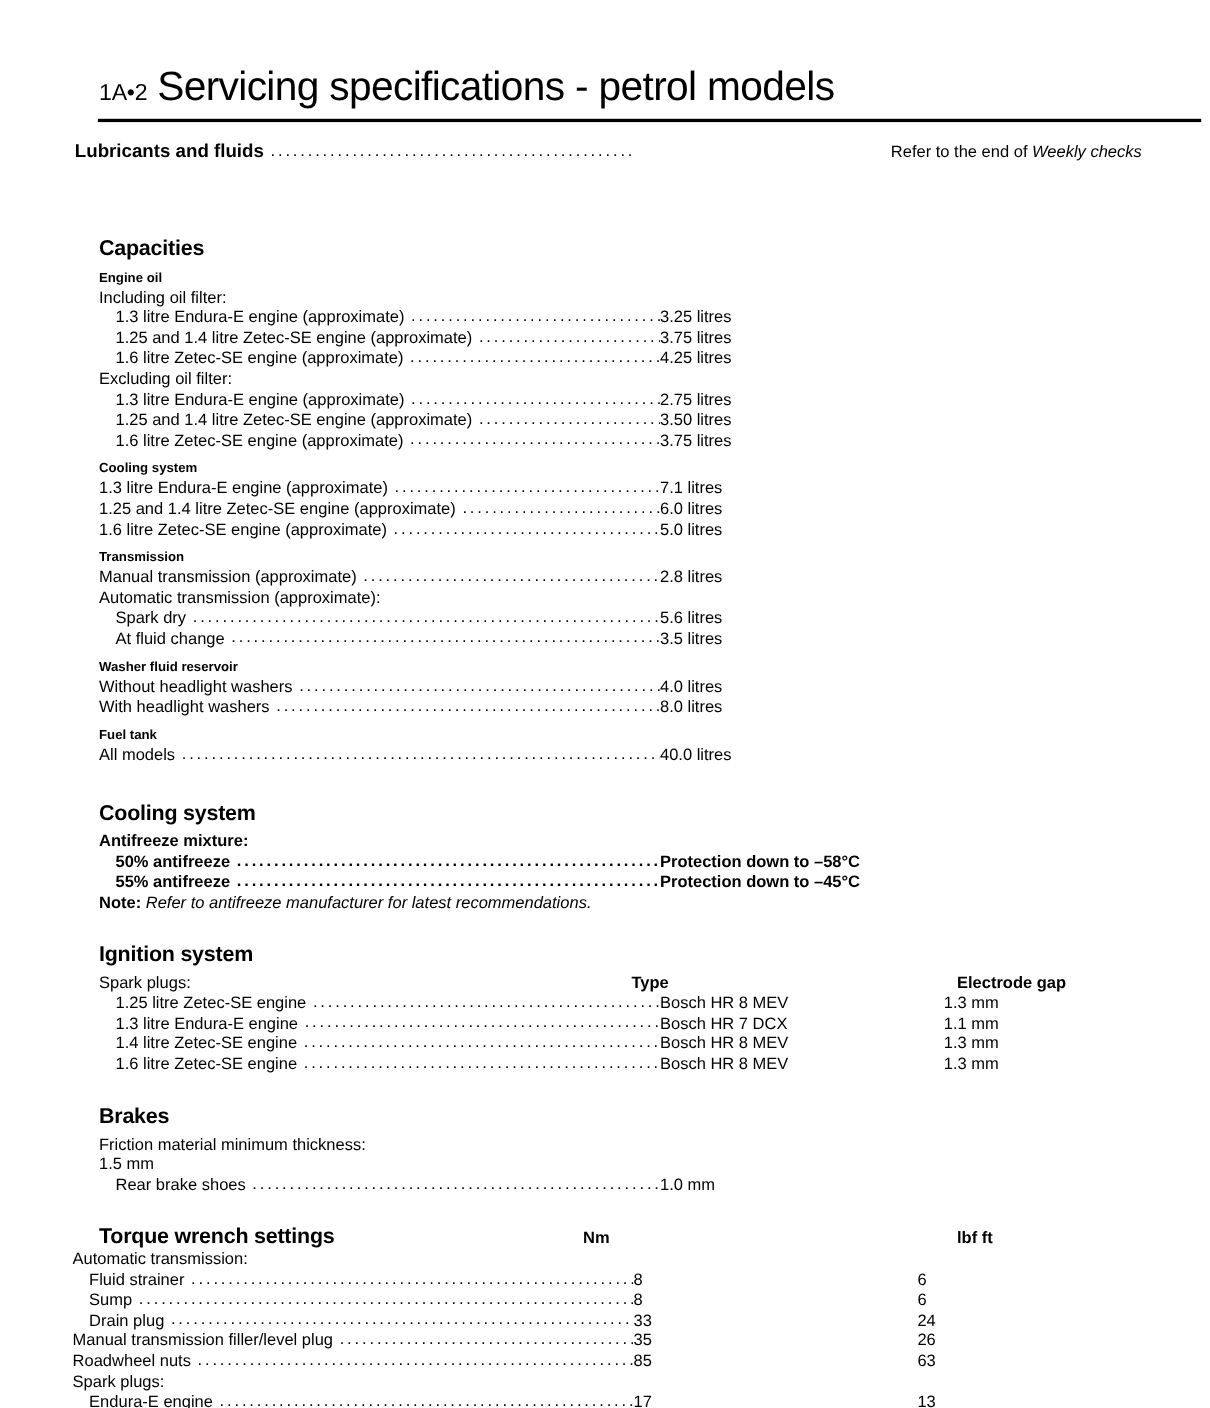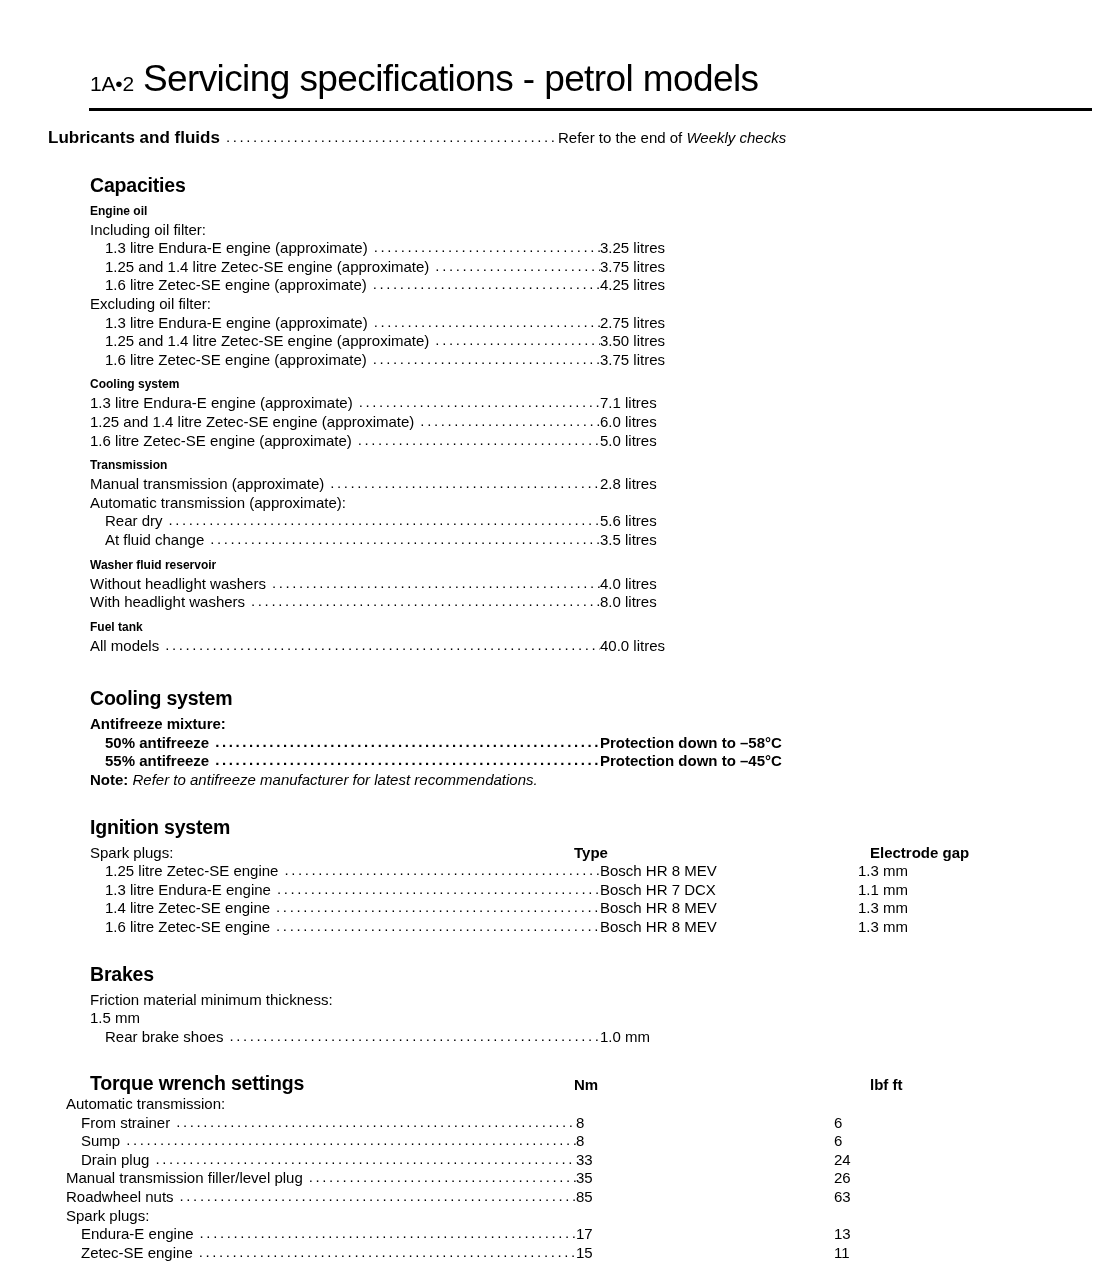--- a/index.html
+++ b/index.html
@@ -112,33 +112,33 @@
 <div class="page">
 
   <div class="header">
     <span class="page-ref">1A•2</span>
     <span class="page-title">Servicing specifications - petrol models</span>
   </div>
   <div class="rule"></div>
 
   <div class="content" style="top:128px;">
 
-    <div class="row" style="margin-left:48px;">
+    <div class="row" style="margin-left:68px;text-align:right;">
       <div class="label-cell">
         <span class="txt sub-head" style="font-size:17px;">Lubricants and fluids</span>
         <span class="leader"></span>
       </div>
       <div class="val-cell plain" style="width:460px;">
         <span>Refer to the end of </span><span class="i">Weekly checks</span>
       </div>
     </div>
 
     <div class="sp26"></div>
 
-    <div class="sec-head" style="margin-left:90px;">Capacities</div>
+    <div class="sec-head" style="margin-left:90px;margin-top:40px;">Capacities</div>
     <div class="sp6"></div>
     <div id="capacities-groups" style="margin-left:90px;">
         <div class="sub-head">Engine oil</div>
         <div class="row no-leader">
           <div class="label-cell">
             <span class="txt">Including oil filter:</span>
             <span class="leader"></span>
           </div>
           <div class="val-cell plain"></div>
         </div>
@@ -225,21 +225,21 @@
         </div>
         <div class="row no-leader">
           <div class="label-cell">
             <span class="txt">Automatic transmission (approximate):</span>
             <span class="leader"></span>
           </div>
           <div class="val-cell plain"></div>
         </div>
         <div class="row indent1">
           <div class="label-cell">
-            <span class="txt">Rear dry</span>
+            <span class="txt">Spark dry</span>
             <span class="leader"></span>
           </div>
           <div class="val-cell plain">5.6 litres</div>
         </div>
         <div class="row indent1">
           <div class="label-cell">
             <span class="txt">At fluid change</span>
             <span class="leader"></span>
           </div>
           <div class="val-cell plain">3.5 litres</div>
@@ -369,39 +369,39 @@
           <div class="label-cell">
             <span class="txt">Rear brake shoes</span>
             <span class="leader"></span>
           </div>
           <div class="val-cell plain">1.0 mm</div>
         </div>
       </div>
 
     <div class="sp26"></div>
 
-    <div class="row" style="margin-left:90px;">
+    <div class="row" style="margin-left:90px;gap:44px;">
       <div class="label-cell">
         <span class="txt sec-head">Torque wrench settings</span>
       </div>
       <div class="val-cell col-head">Nm</div>
       <div class="val2-cell col-head">lbf ft</div>
     </div>
     <div id="torque-rows" style="margin-left:66px;">
         <div class="row no-leader">
           <div class="label-cell">
             <span class="txt">Automatic transmission:</span>
             <span class="leader"></span>
           </div>
           <div class="val-cell plain"></div>
           <div class="val2-cell plain"></div>
         </div>
         <div class="row indent1">
           <div class="label-cell">
-            <span class="txt">From strainer</span>
+            <span class="txt">Fluid strainer</span>
             <span class="leader"></span>
           </div>
           <div class="val-cell plain">8</div>
           <div class="val2-cell plain">6</div>
         </div>
         <div class="row indent1">
           <div class="label-cell">
             <span class="txt">Sump</span>
             <span class="leader"></span>
           </div>

